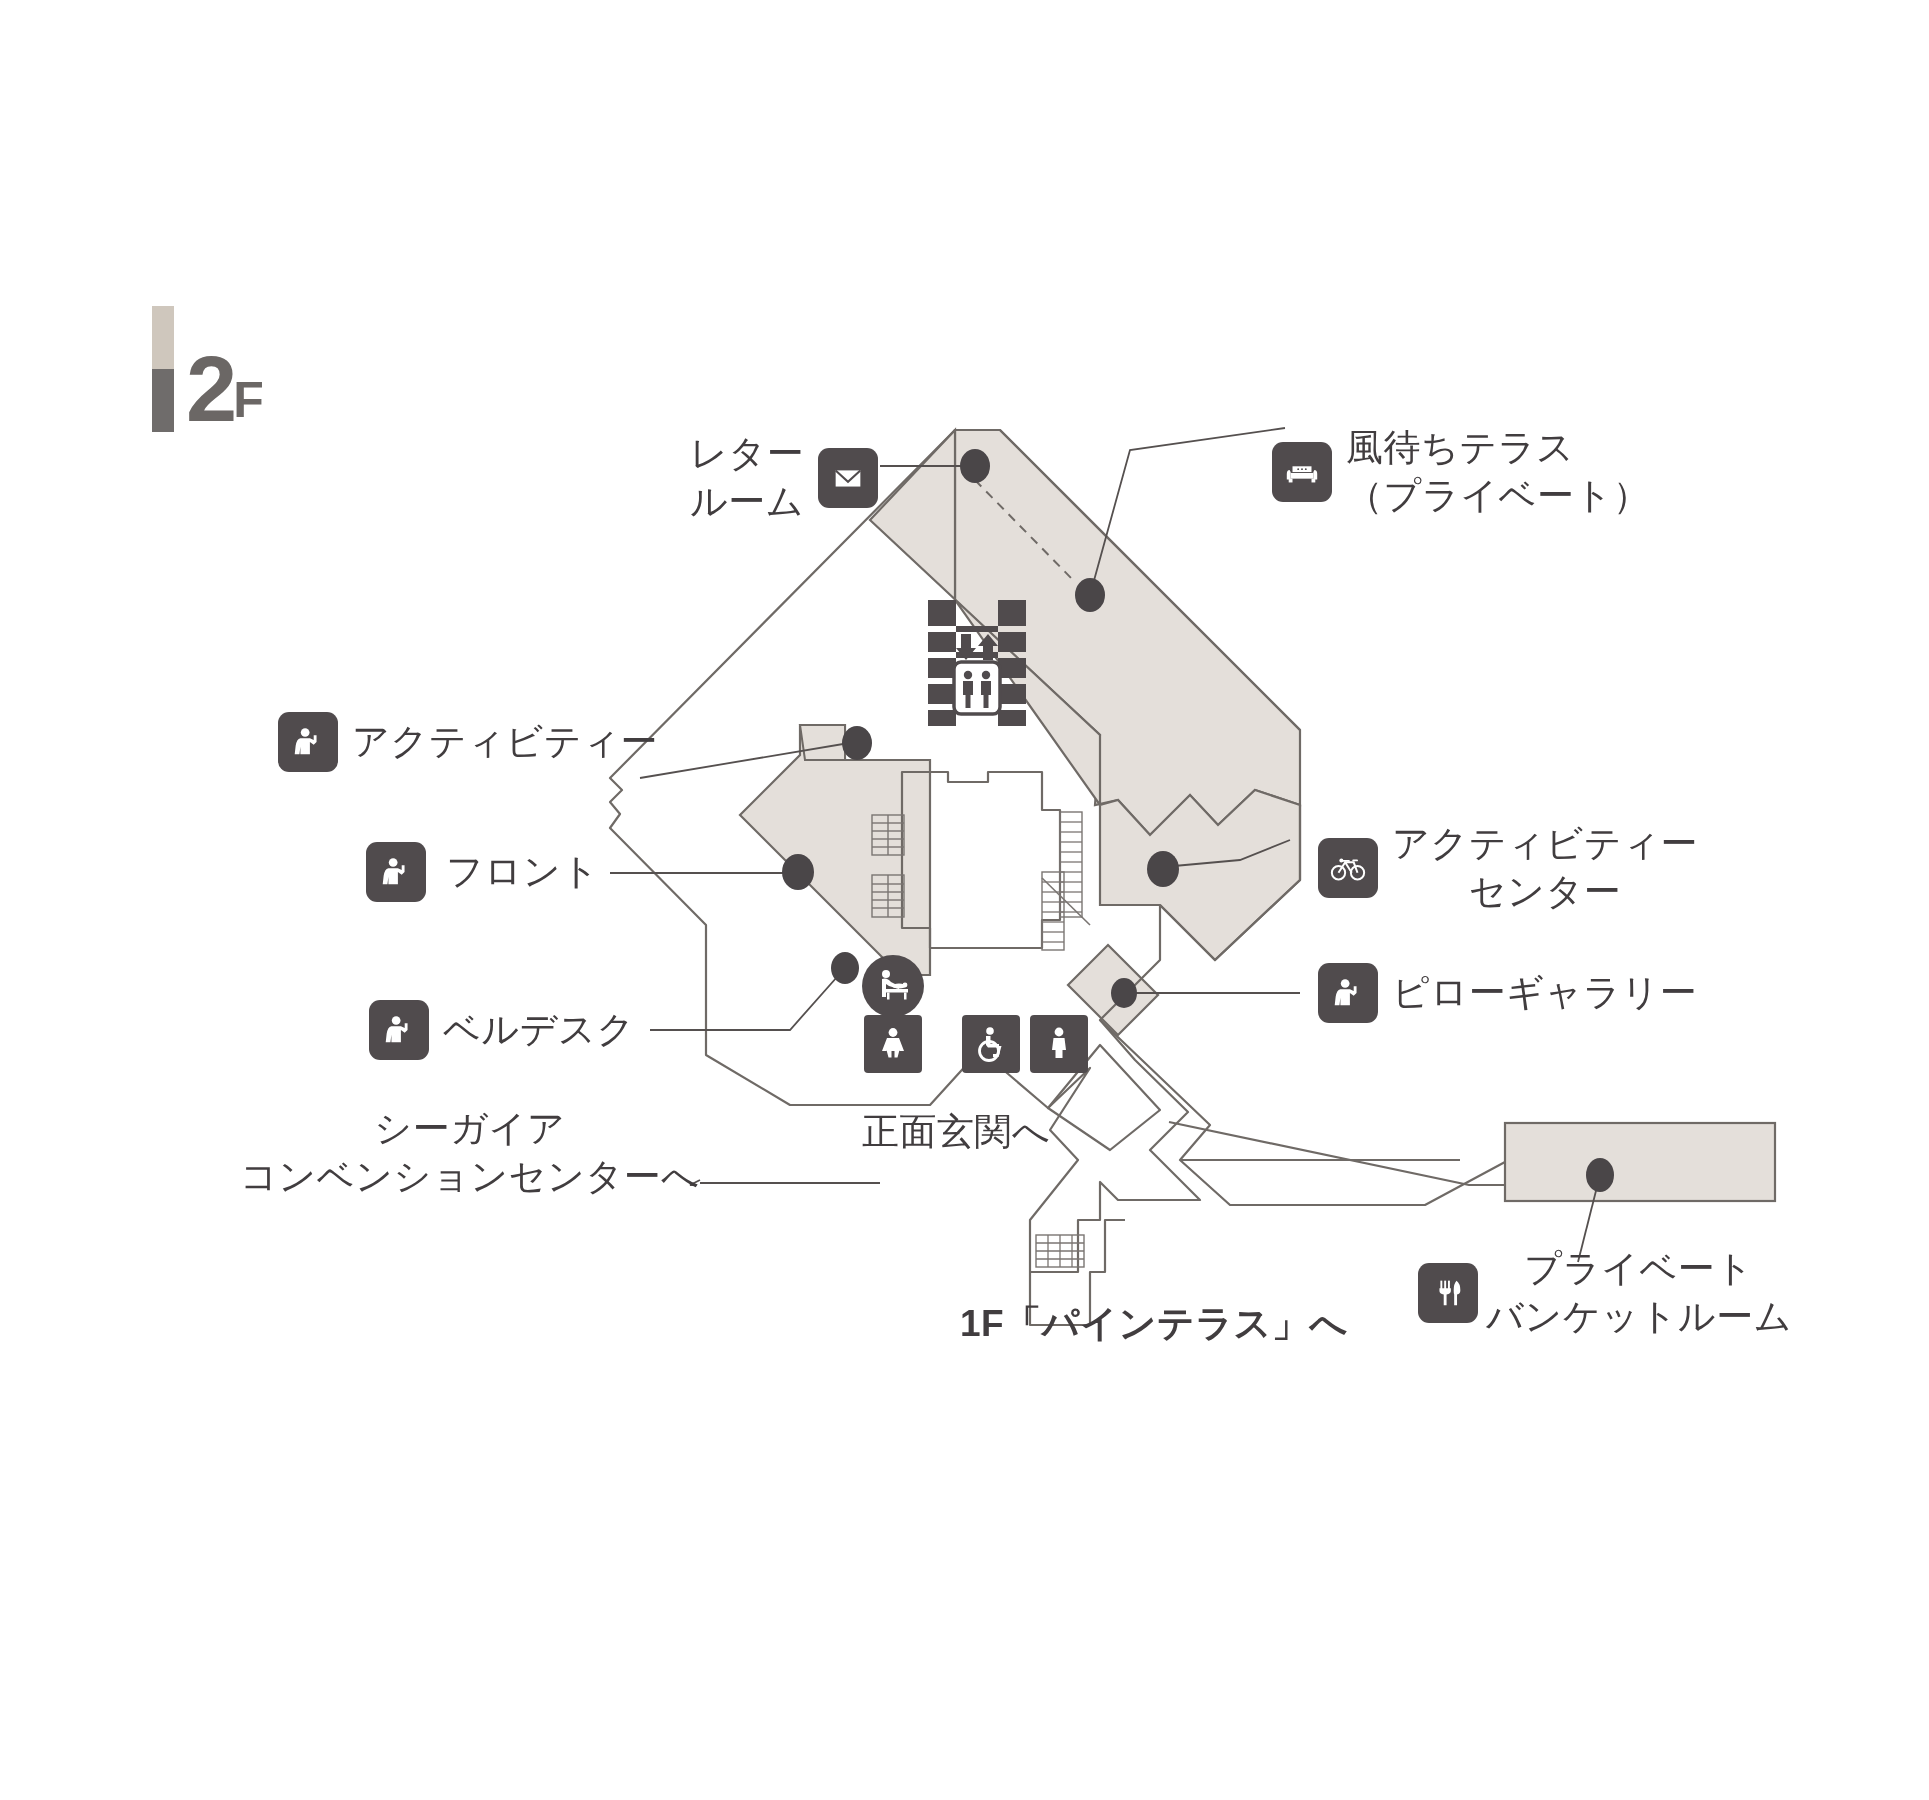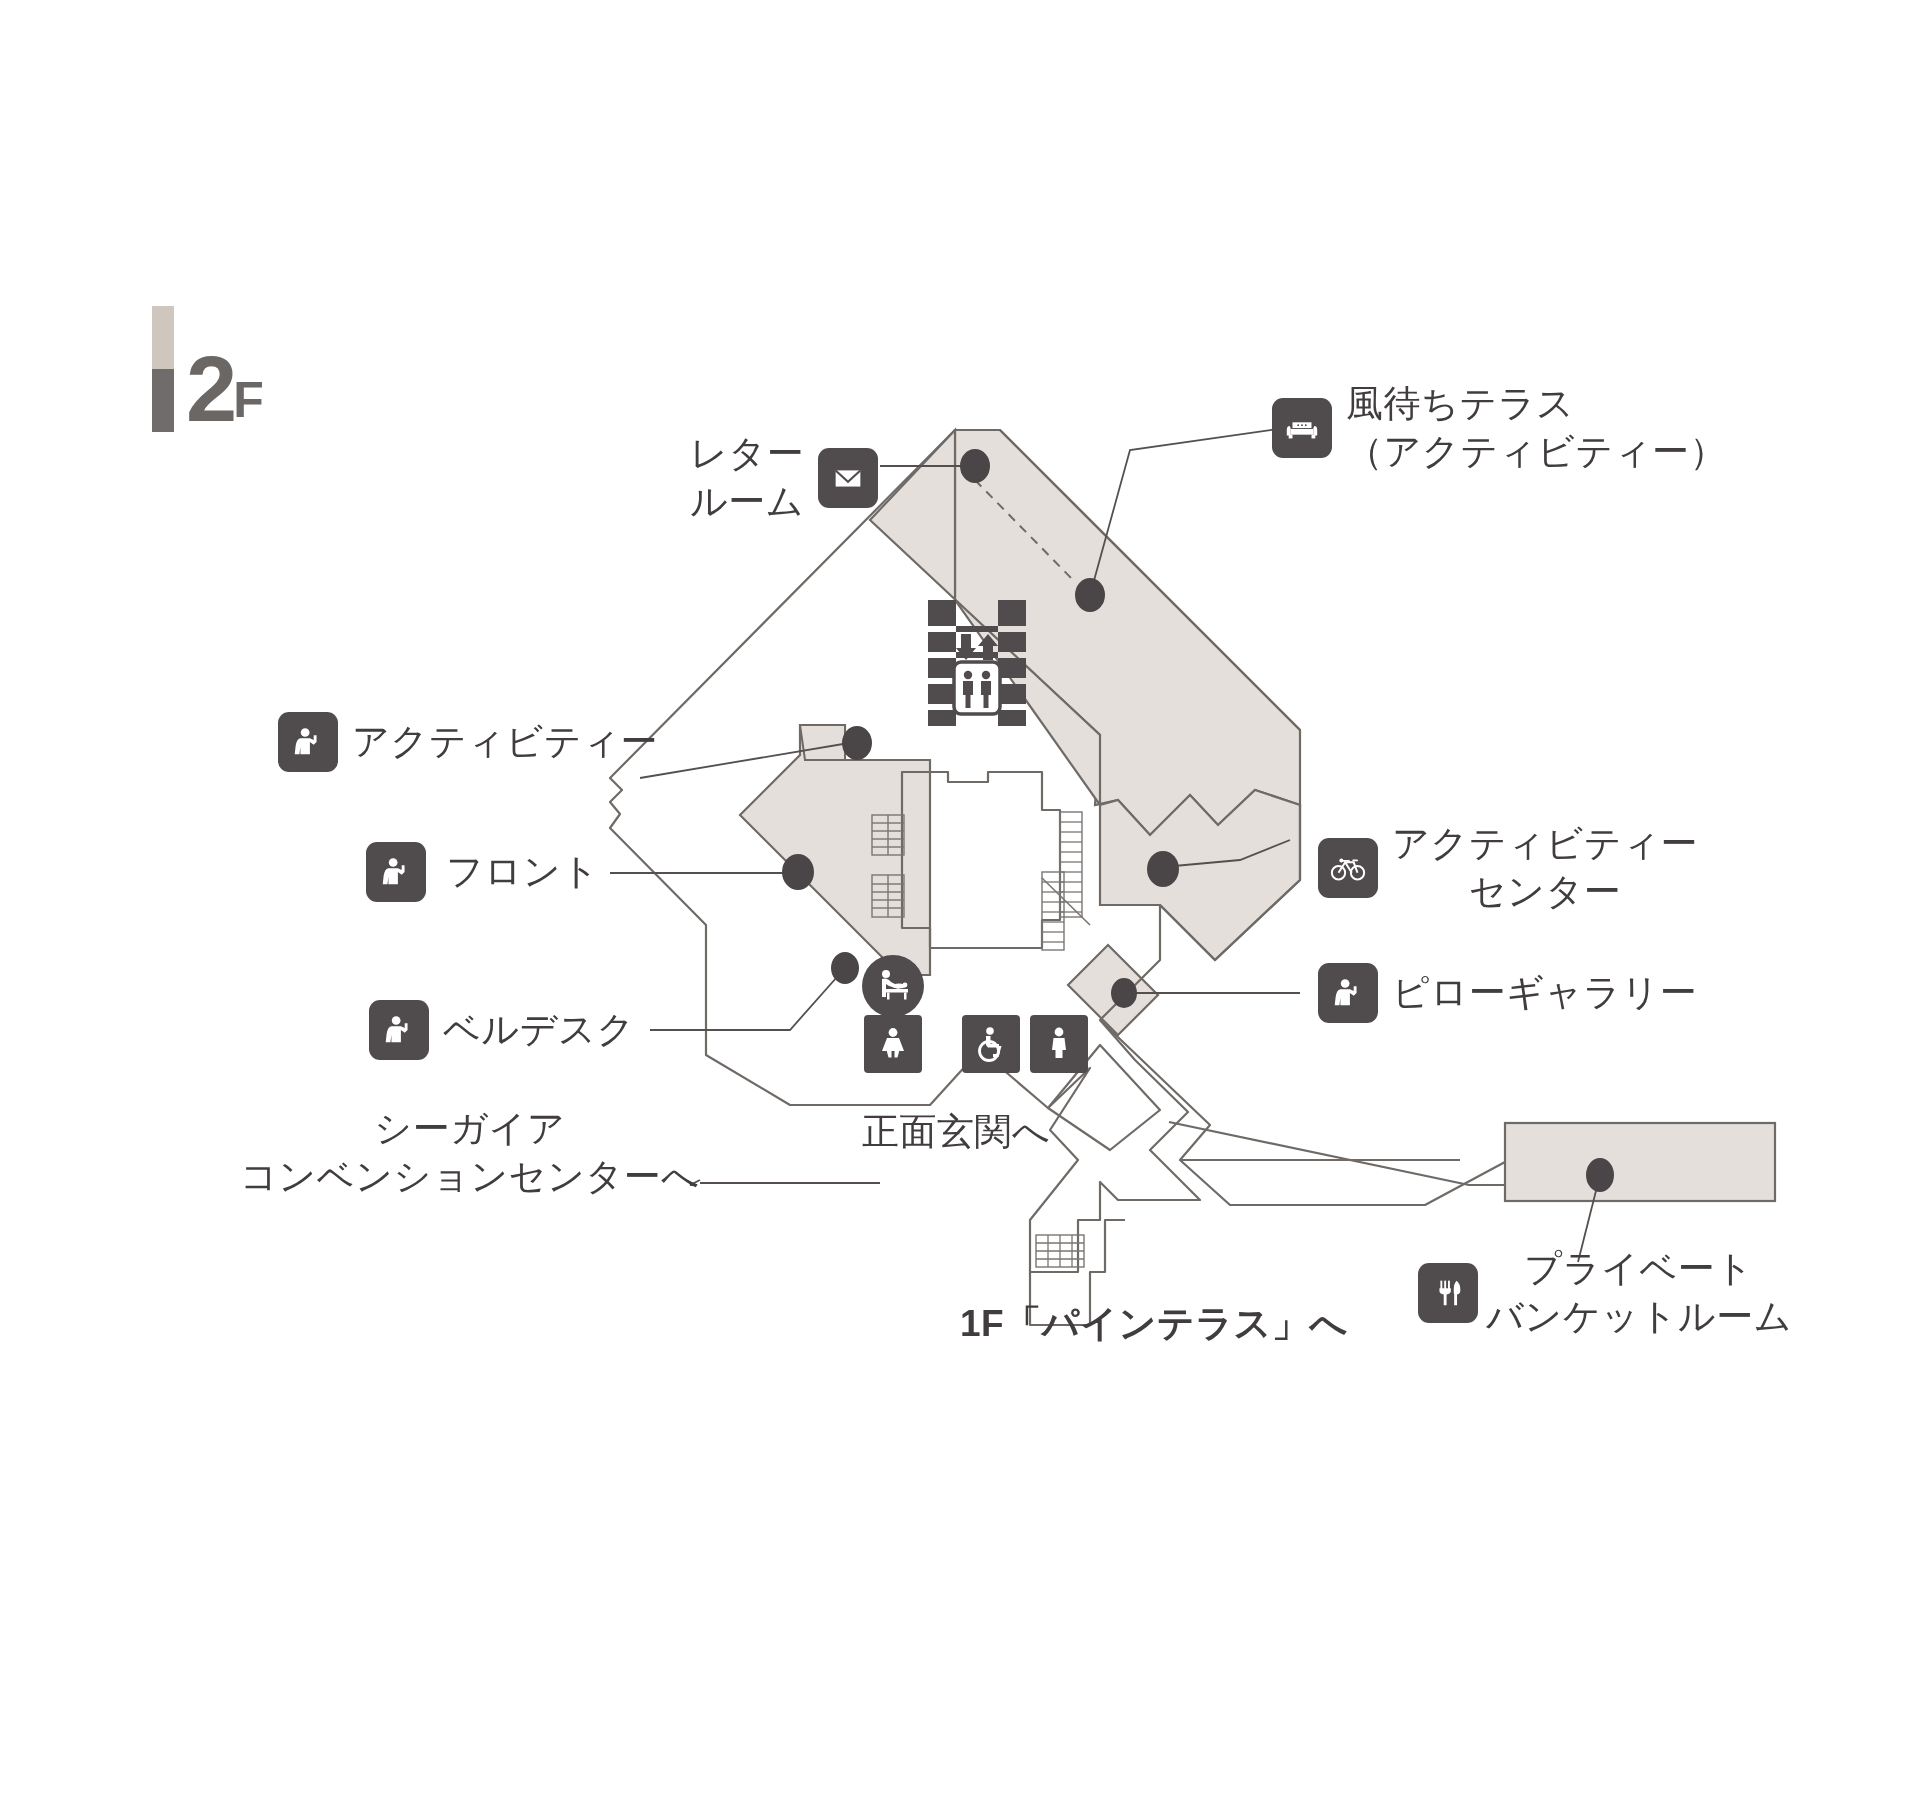--- a/index.html
+++ b/index.html
@@ -363,41 +363,41 @@
       <rect x="7" y="12" width="26" height="17" fill="#ffffff"></rect>
       <path d="M 7,12 L 20,24 L 33,12" fill="none" stroke="#504b4d" stroke-width="2.2"></path>
     </svg>
   </div>
   <div class="caption two-line">
     <div>レター</div>
     <div>ルーム</div>
   </div>
 </div>
 
-<div class="label" style="left:1272px;top:380px;">
+<div class="label" style="left:1272px;top:424px;">
   <div class="icon-tile">
     <svg viewBox="0 0 40 40" width="38" height="38" xmlns="http://www.w3.org/2000/svg">
       <g fill="#ffffff">
         <path d="M 10,14 L 30,14 L 30,20 L 10,20 Z"></path>
         <path d="M 7,18 Q 4,18 4,22 L 4,28 L 8,28 L 8,20 Z"></path>
         <path d="M 33,18 Q 36,18 36,22 L 36,28 L 32,28 L 32,20 Z"></path>
         <rect x="8" y="21" width="24" height="6"></rect>
         <rect x="6" y="27" width="4" height="4"></rect>
         <rect x="30" y="27" width="4" height="4"></rect>
       </g>
       <g fill="#504b4d">
         <circle cx="16" cy="17" r="1"></circle>
           <circle cx="20" cy="17" r="1"></circle>
           <circle cx="24" cy="17" r="1"></circle>
       </g>
     </svg>
   </div>
   <div class="caption two-line">
     <div>風待ちテラス</div>
-    <div>（アクティビティー）</div>
+    <div>（プライベート）</div>
   </div>
 </div>
 
 <div class="label" style="left:278px;top:742px;transform:translateY(-50%);">
   <div class="icon-tile">
     <svg viewBox="0 0 40 40" width="38" height="38" xmlns="http://www.w3.org/2000/svg">
       <g fill="#ffffff">
         <circle cx="17" cy="10" r="4.6"></circle>
         <path d="M 12,16 Q 8,17 7,24 L 6,33 L 11,33 L 12,25 L 12,33 L 22,33 L 22,20 L 26,23 L 29,20 L 29,13 L 26,13 L 26,18 L 22,16 Z"></path>
       </g>

